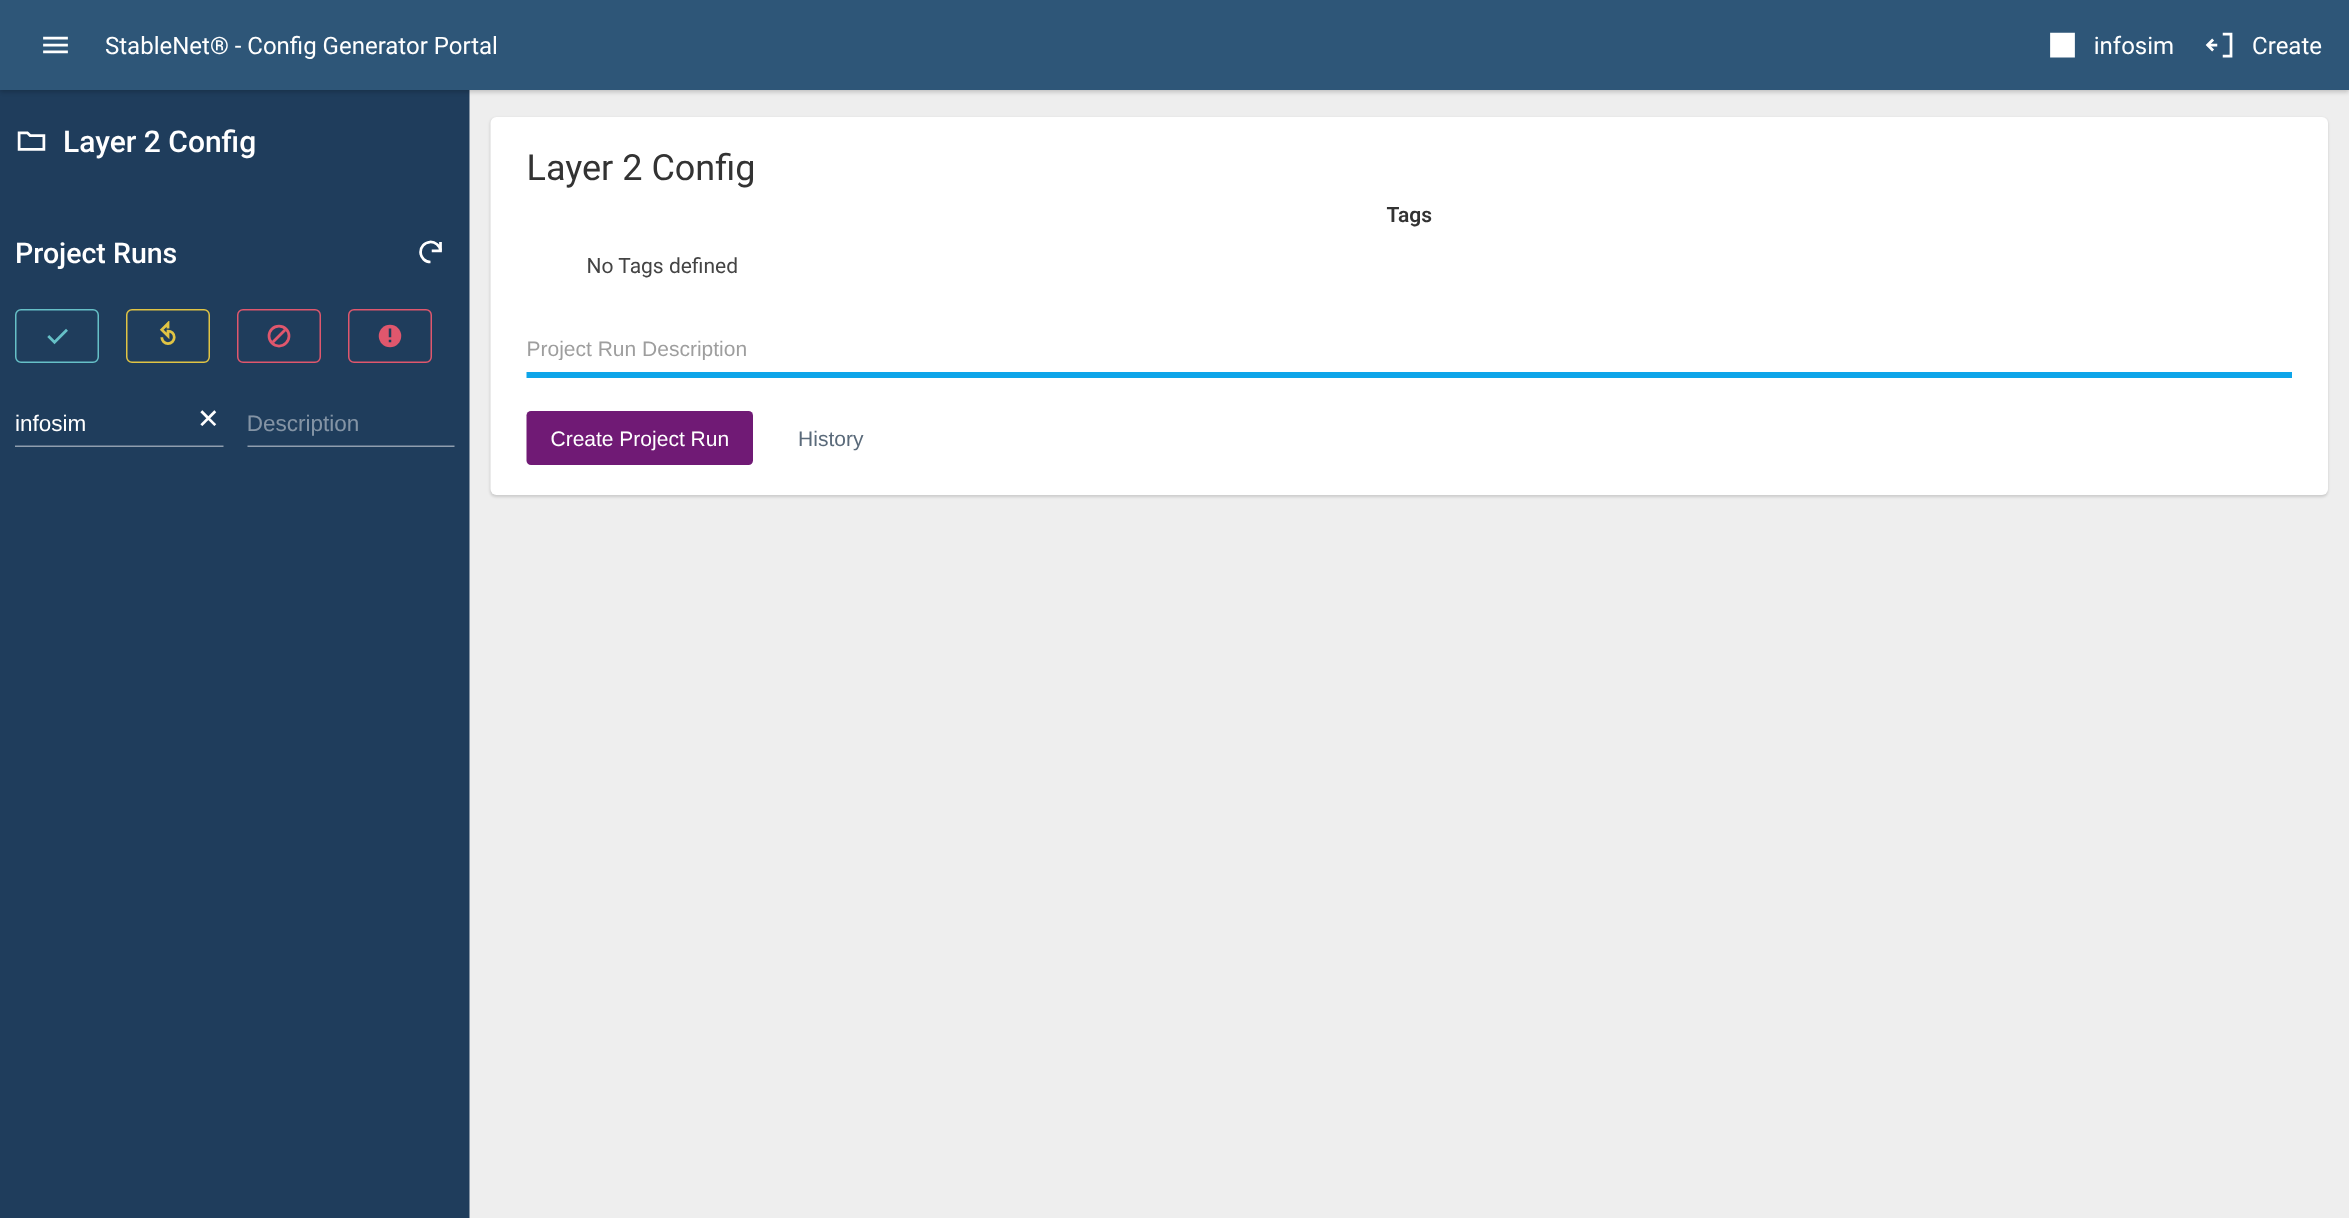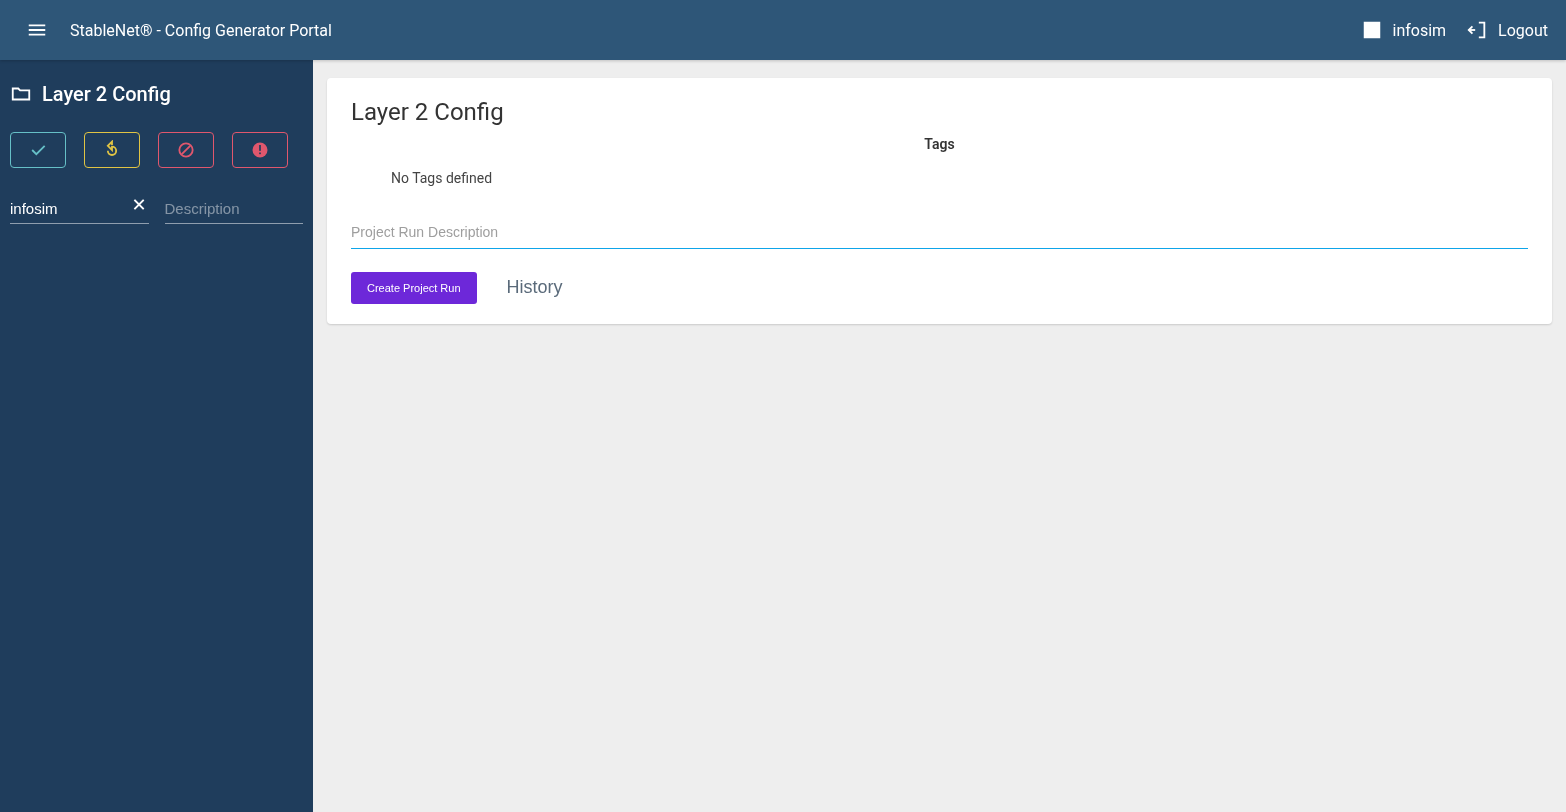--- a/index.html
+++ b/index.html
@@ -34,25 +34,25 @@
 .clear-x { position:absolute; right:0; top:0; background:none; border:none; color:#fff; cursor:pointer; font-size:18px; line-height:18px; padding:0 2px; }
 
 .empty-msg { margin-top: 44px; font-size: 16px; font-weight: 600; }
 
 
 .main { position:absolute; top:60px; left:313px; right:0; bottom:0; padding: 18px 14px; overflow:auto; }
 .card { background:#fff; border-radius:4px; box-shadow:0 1px 2px rgba(0,0,0,0.15); padding: 20px 24px 20px 24px; }
 .card-title { font-size: 24px; color:#333; font-weight:400; }
 .card-subtitle { font-size: 14px; font-weight:600; color:#333; margin-top:10px;text-align:center; }
 .tags-msg { font-size: 14px; color:#444; margin-top:18px;margin-left:40px; }
-.desc-input { width:100%; border:none; border-bottom:1px solid #0ea5e9; font-size:14px; padding: 4px 0 8px 0; margin-top:34px; outline:none; color:#444; }
+.desc-input { width:100%; border:none; border-bottom:4px solid #0ea5e9; font-size:14px; padding: 4px 0 8px 0; margin-top:34px; outline:none; color:#444; }
 .desc-input::placeholder { color:#9e9e9e; }
 .card-actions { display:flex; align-items:center; gap: 22px; margin-top: 22px; }
-.primary-btn { background:#6d28d9; color:#fff; border:none; border-radius:3px; padding: 10px 16px; font-size:11px; cursor:pointer; }
-.link-btn { background:none; border:none; color:#5a6a7a; font-size:18px; cursor:pointer; padding:6px 8px; }
+.primary-btn { background:#701a75; color:#fff; border:none; border-radius:3px; padding: 10px 16px; font-size:14px; cursor:pointer; }
+.link-btn { background:none; border:none; color:#5a6a7a; font-size:14px; cursor:pointer; padding:6px 8px; }
 
 svg { display:block; }
 </style>
 </head>
 <body>
 
 <div class="header">
   <button class="menu-btn">
     <span class="icon">
       <svg width="22" height="22" viewBox="0 0 24 24" fill="currentColor">
@@ -71,34 +71,45 @@
     <span>infosim</span>
   </div>
   <div class="header-item">
     <span class="icon">
       <svg width="22" height="22" viewBox="0 0 24 24" fill="none" stroke="currentColor" stroke-width="2">
           <path d="M14 4h6v16h-6"></path>
           <path d="M10 12H3"></path>
           <path d="M7 8l-4 4 4 4"></path>
         </svg>
     </span>
-    <span>Logout</span>
+    <span>Create</span>
   </div>
 </div>
 
 <div class="sidebar">
   <div class="sb-project">
     <span class="icon">
       <svg width="22" height="22" viewBox="0 0 24 24" fill="none" stroke="currentColor" stroke-width="2">
           <path d="M3 6h6l2 2h10v10H3V6z"></path>
         </svg>
     </span>
     <span>Layer 2 Config</span>
   </div>
 
+  <div class="sb-section-head">
+    <div class="sb-section-title">Project Runs</div>
+    <button class="refresh-btn">
+      <span class="icon">
+        <svg width="20" height="20" viewBox="0 0 24 24" fill="none" stroke="currentColor" stroke-width="2.2">
+            <path d="M20 11A8 8 0 1 0 12 20"></path>
+            <path d="M20 4v7h-7"></path>
+          </svg>
+      </span>
+    </button>
+  </div>
 
   <div class="filter-btns">
     <button class="filter-btn ok">
       <span>
         <svg width="20" height="20" viewBox="0 0 24 24" fill="none" stroke="currentColor" stroke-width="2.2">
             <path d="M5 12l5 5L20 7"></path>
           </svg>
       </span>
     </button>
     <button class="filter-btn undo">

